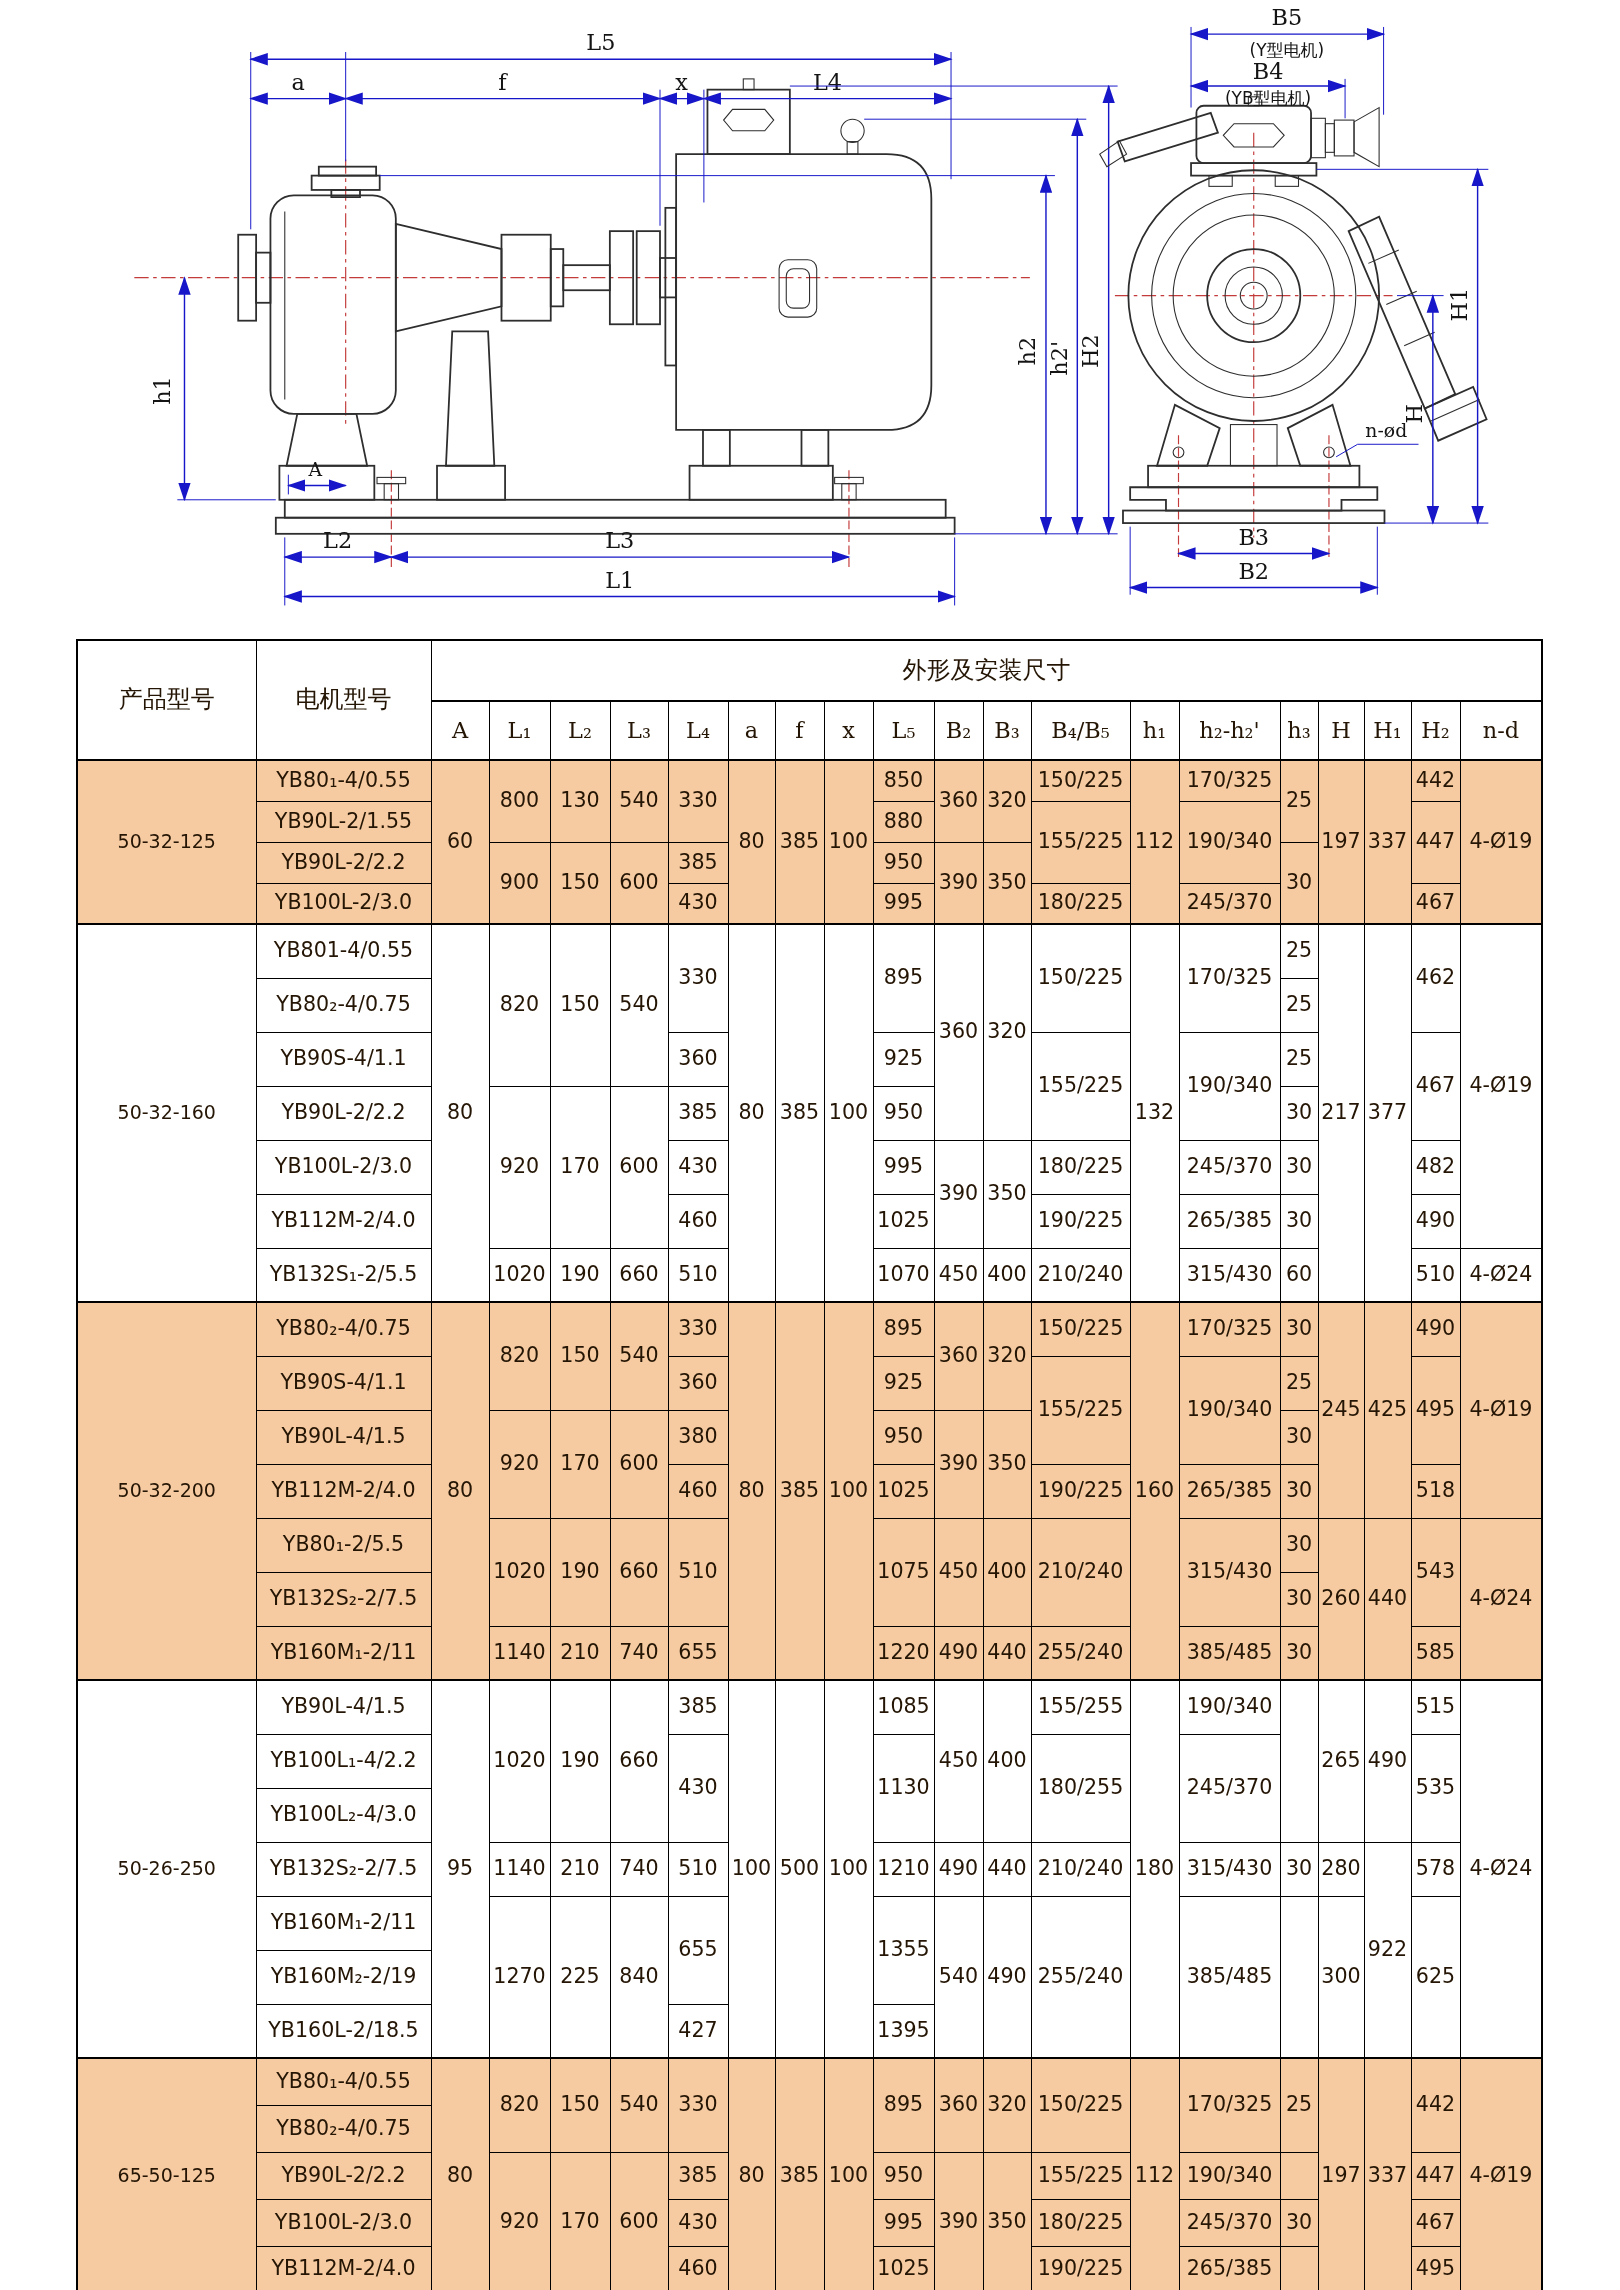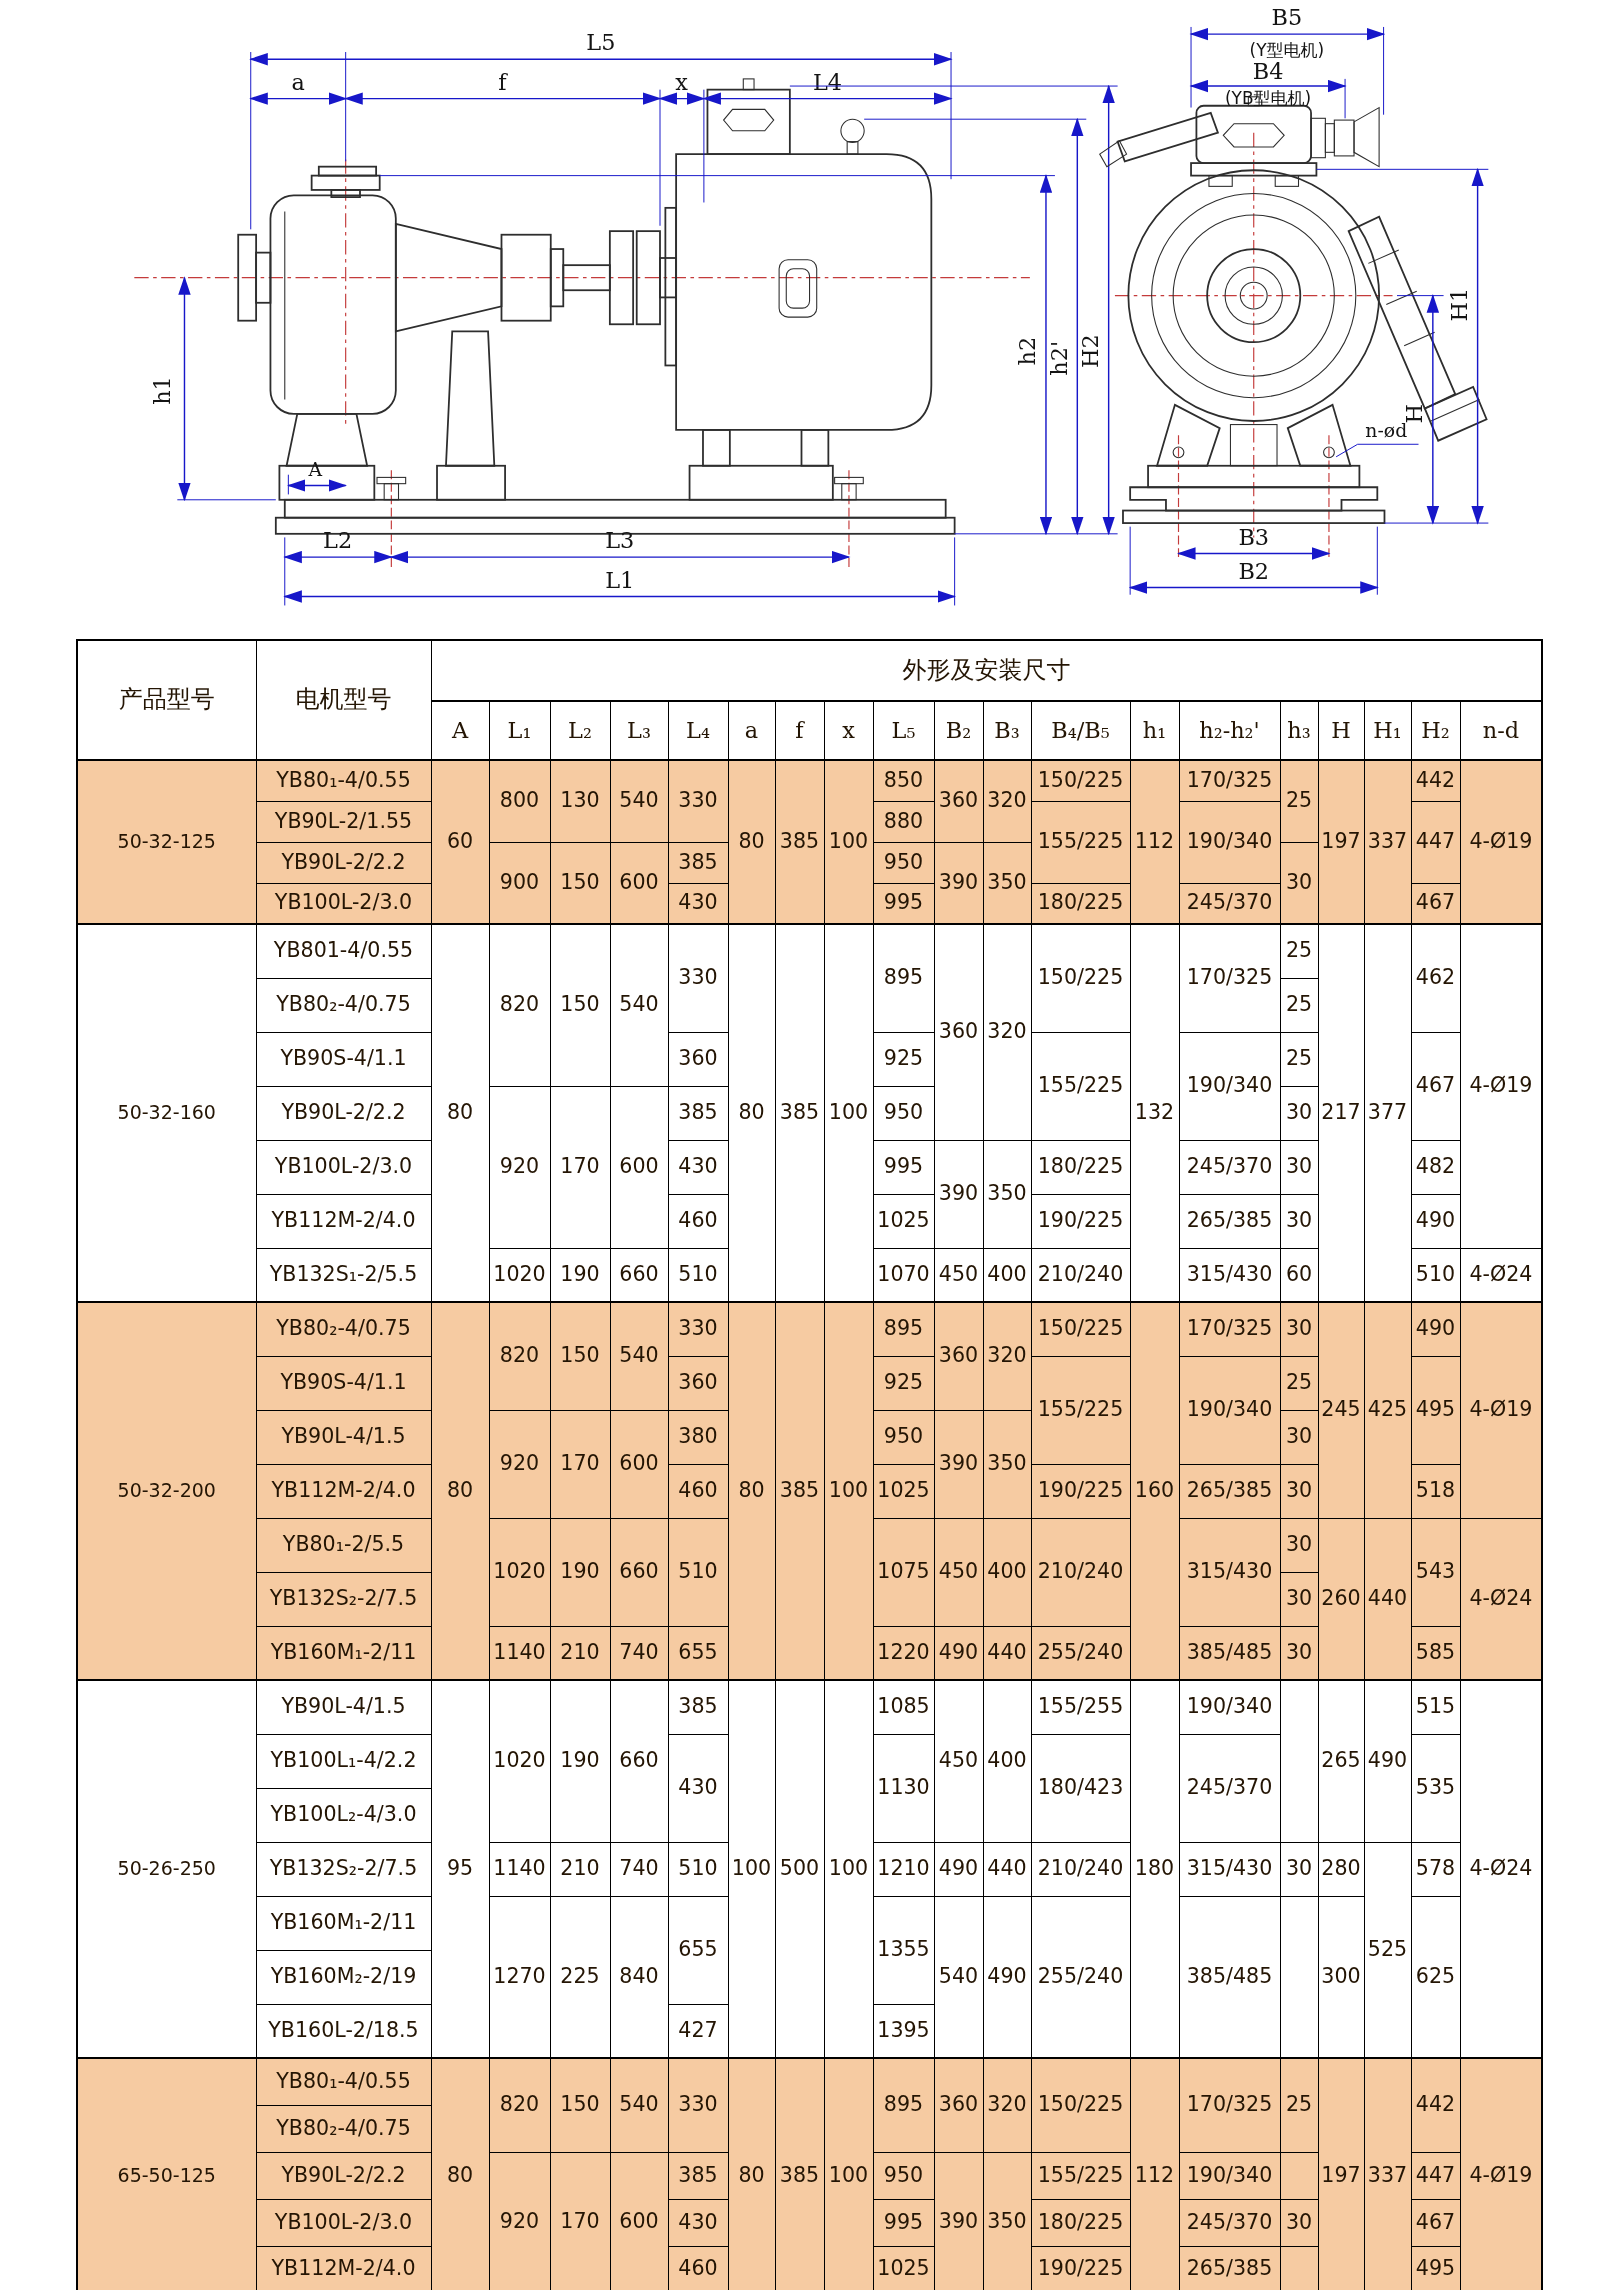--- a/index.html
+++ b/index.html
@@ -511,41 +511,41 @@
             <td rowspan="3"></td>
             <td rowspan="3">265</td>
             <td rowspan="3">490</td>
             <td>515</td>
             <td rowspan="7">4-Ø24</td>
           </tr>
           <tr style="height: 54px; padding-left: 21px;">
             <td class="motor">YB100L₁-4/2.2</td>
             <td rowspan="2">430</td>
             <td rowspan="2">1130</td>
-            <td rowspan="2">180/423</td>
+            <td rowspan="2">180/255</td>
             <td rowspan="2">245/370</td>
             <td rowspan="2">535</td>
           </tr>
           <tr style="height: 54px;">
             <td class="motor">YB100L₂-4/3.0</td>
           </tr>
           <tr style="height: 54px;">
             <td class="motor">YB132S₂-2/7.5</td>
             <td>1140</td>
             <td>210</td>
             <td>740</td>
             <td>510</td>
             <td>1210</td>
             <td>490</td>
             <td>440</td>
             <td>210/240</td>
             <td>315/430</td>
             <td>30</td>
             <td>280</td>
-            <td rowspan="4">525</td>
+            <td rowspan="4">922</td>
             <td>578</td>
           </tr>
           <tr style="height: 54px;">
             <td class="motor">YB160M₁-2/11</td>
             <td rowspan="3">1270</td>
             <td rowspan="3">225</td>
             <td rowspan="3">840</td>
             <td rowspan="2">655</td>
             <td rowspan="2">1355</td>
             <td rowspan="3">540</td>

